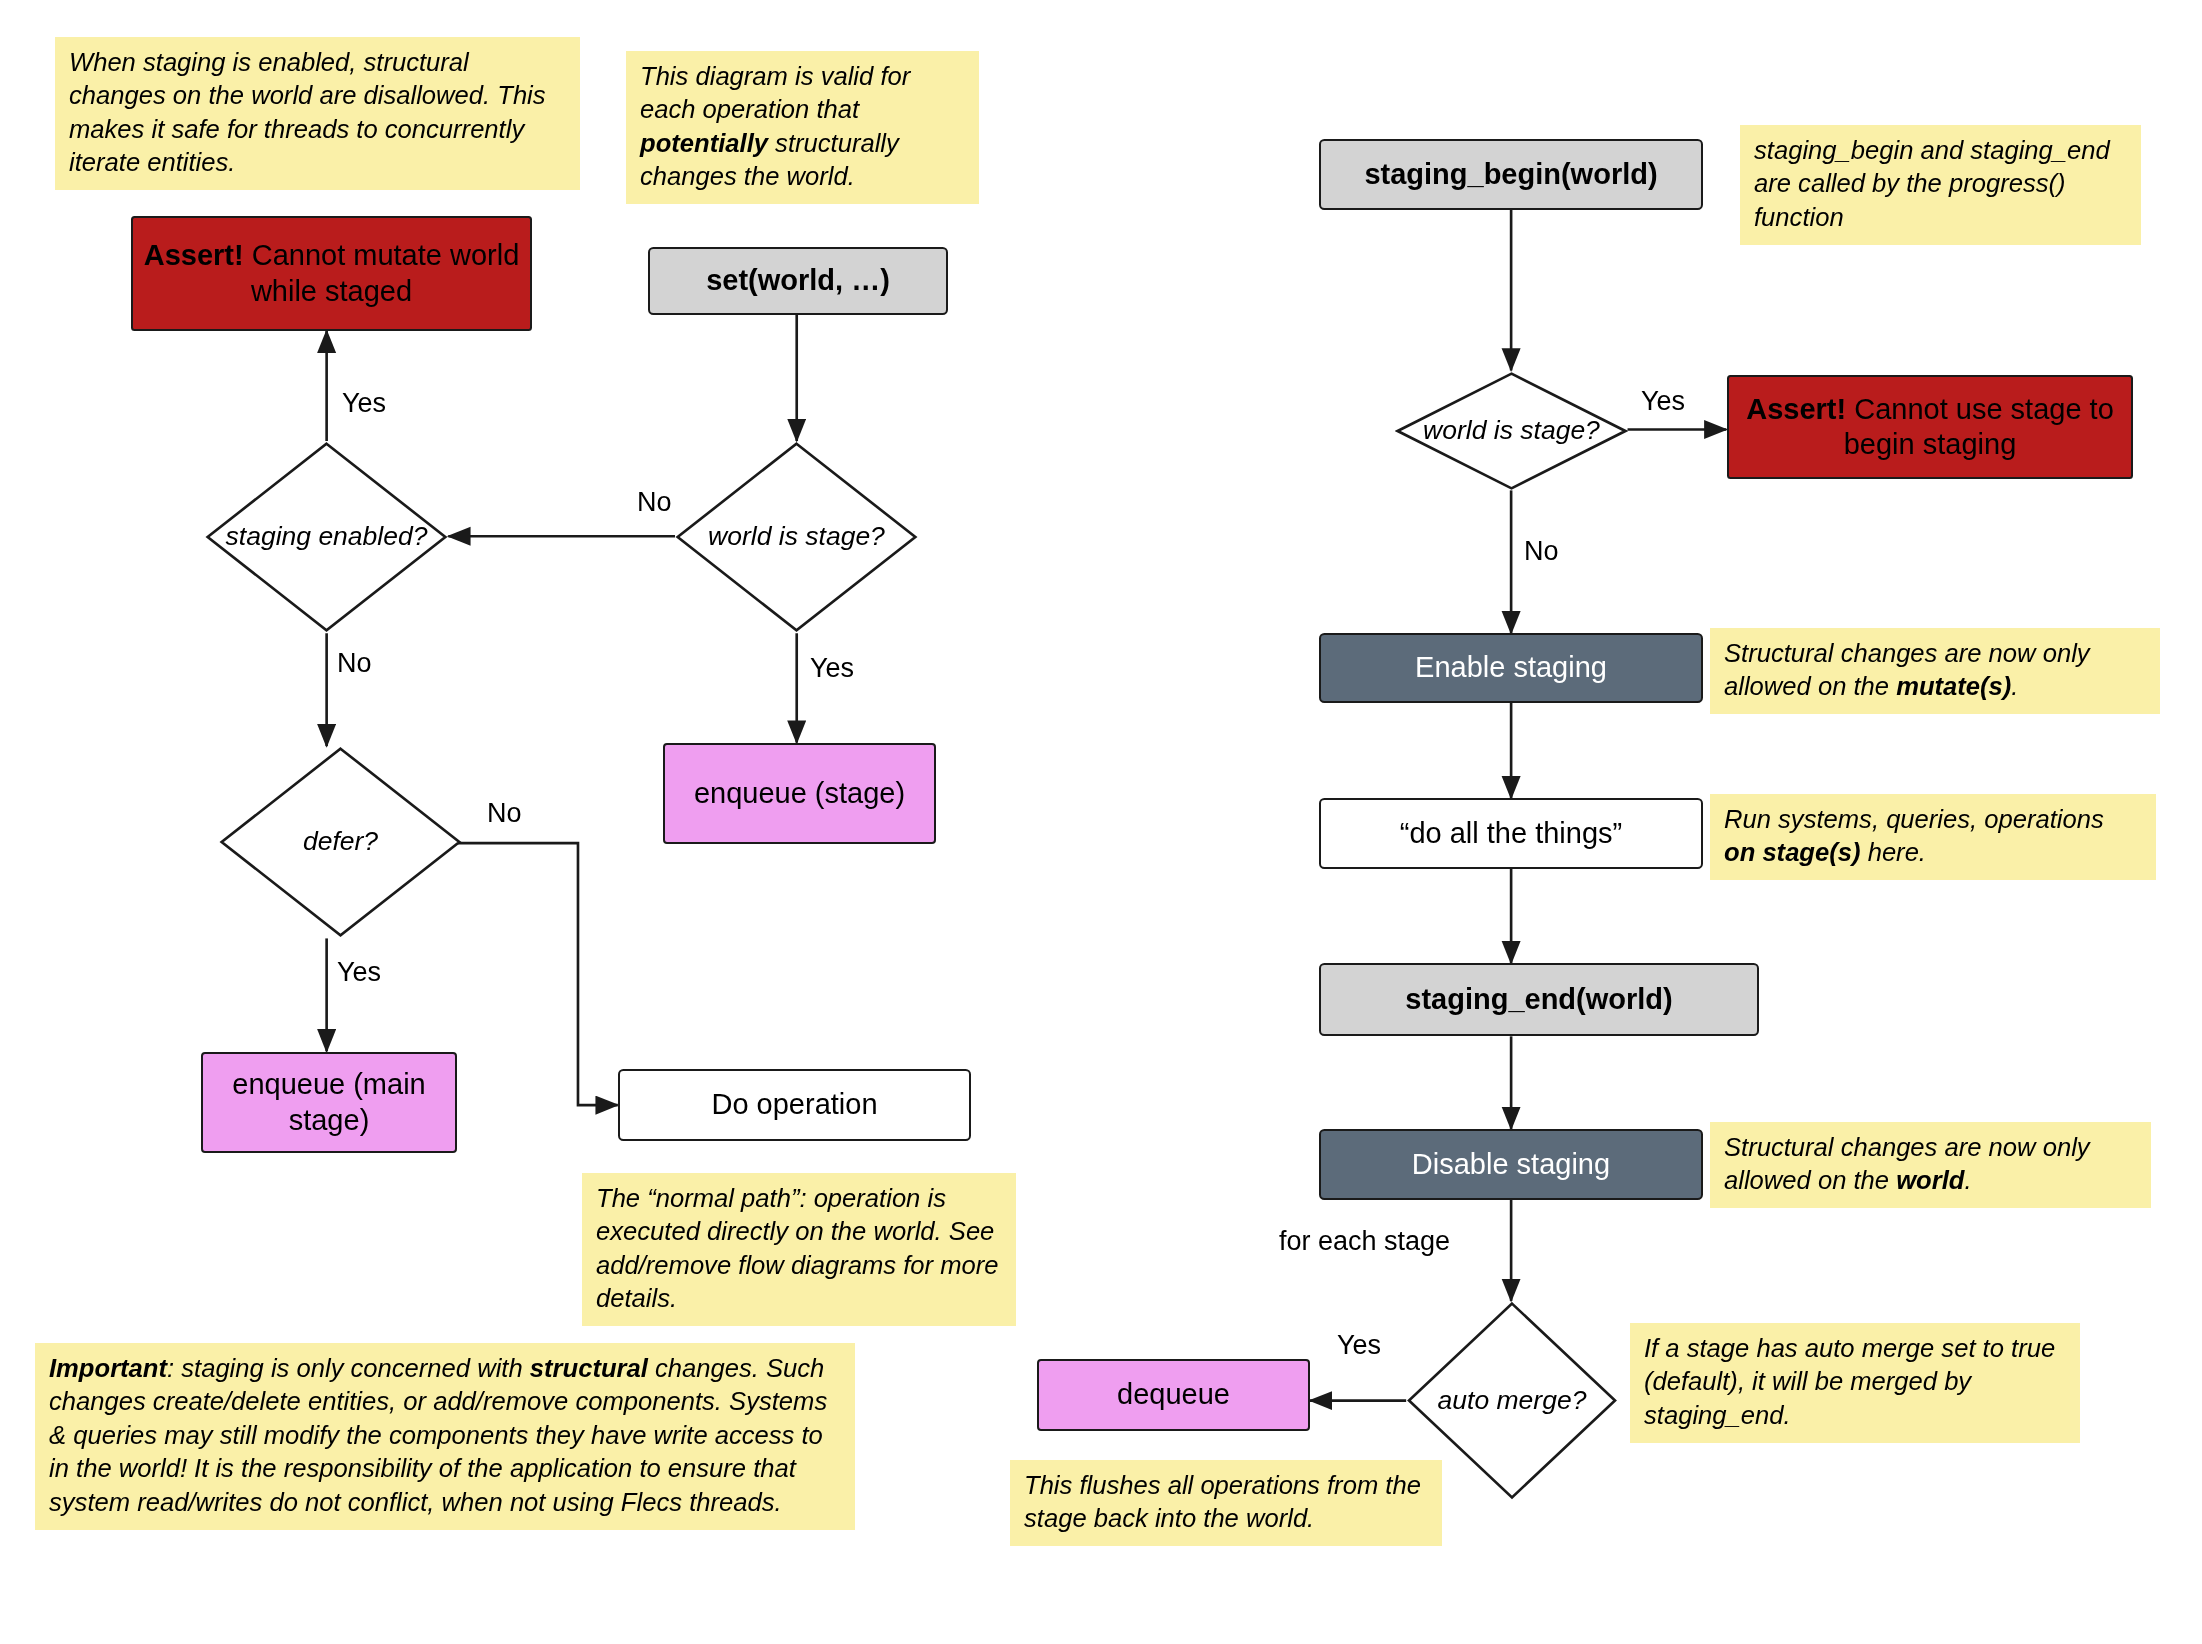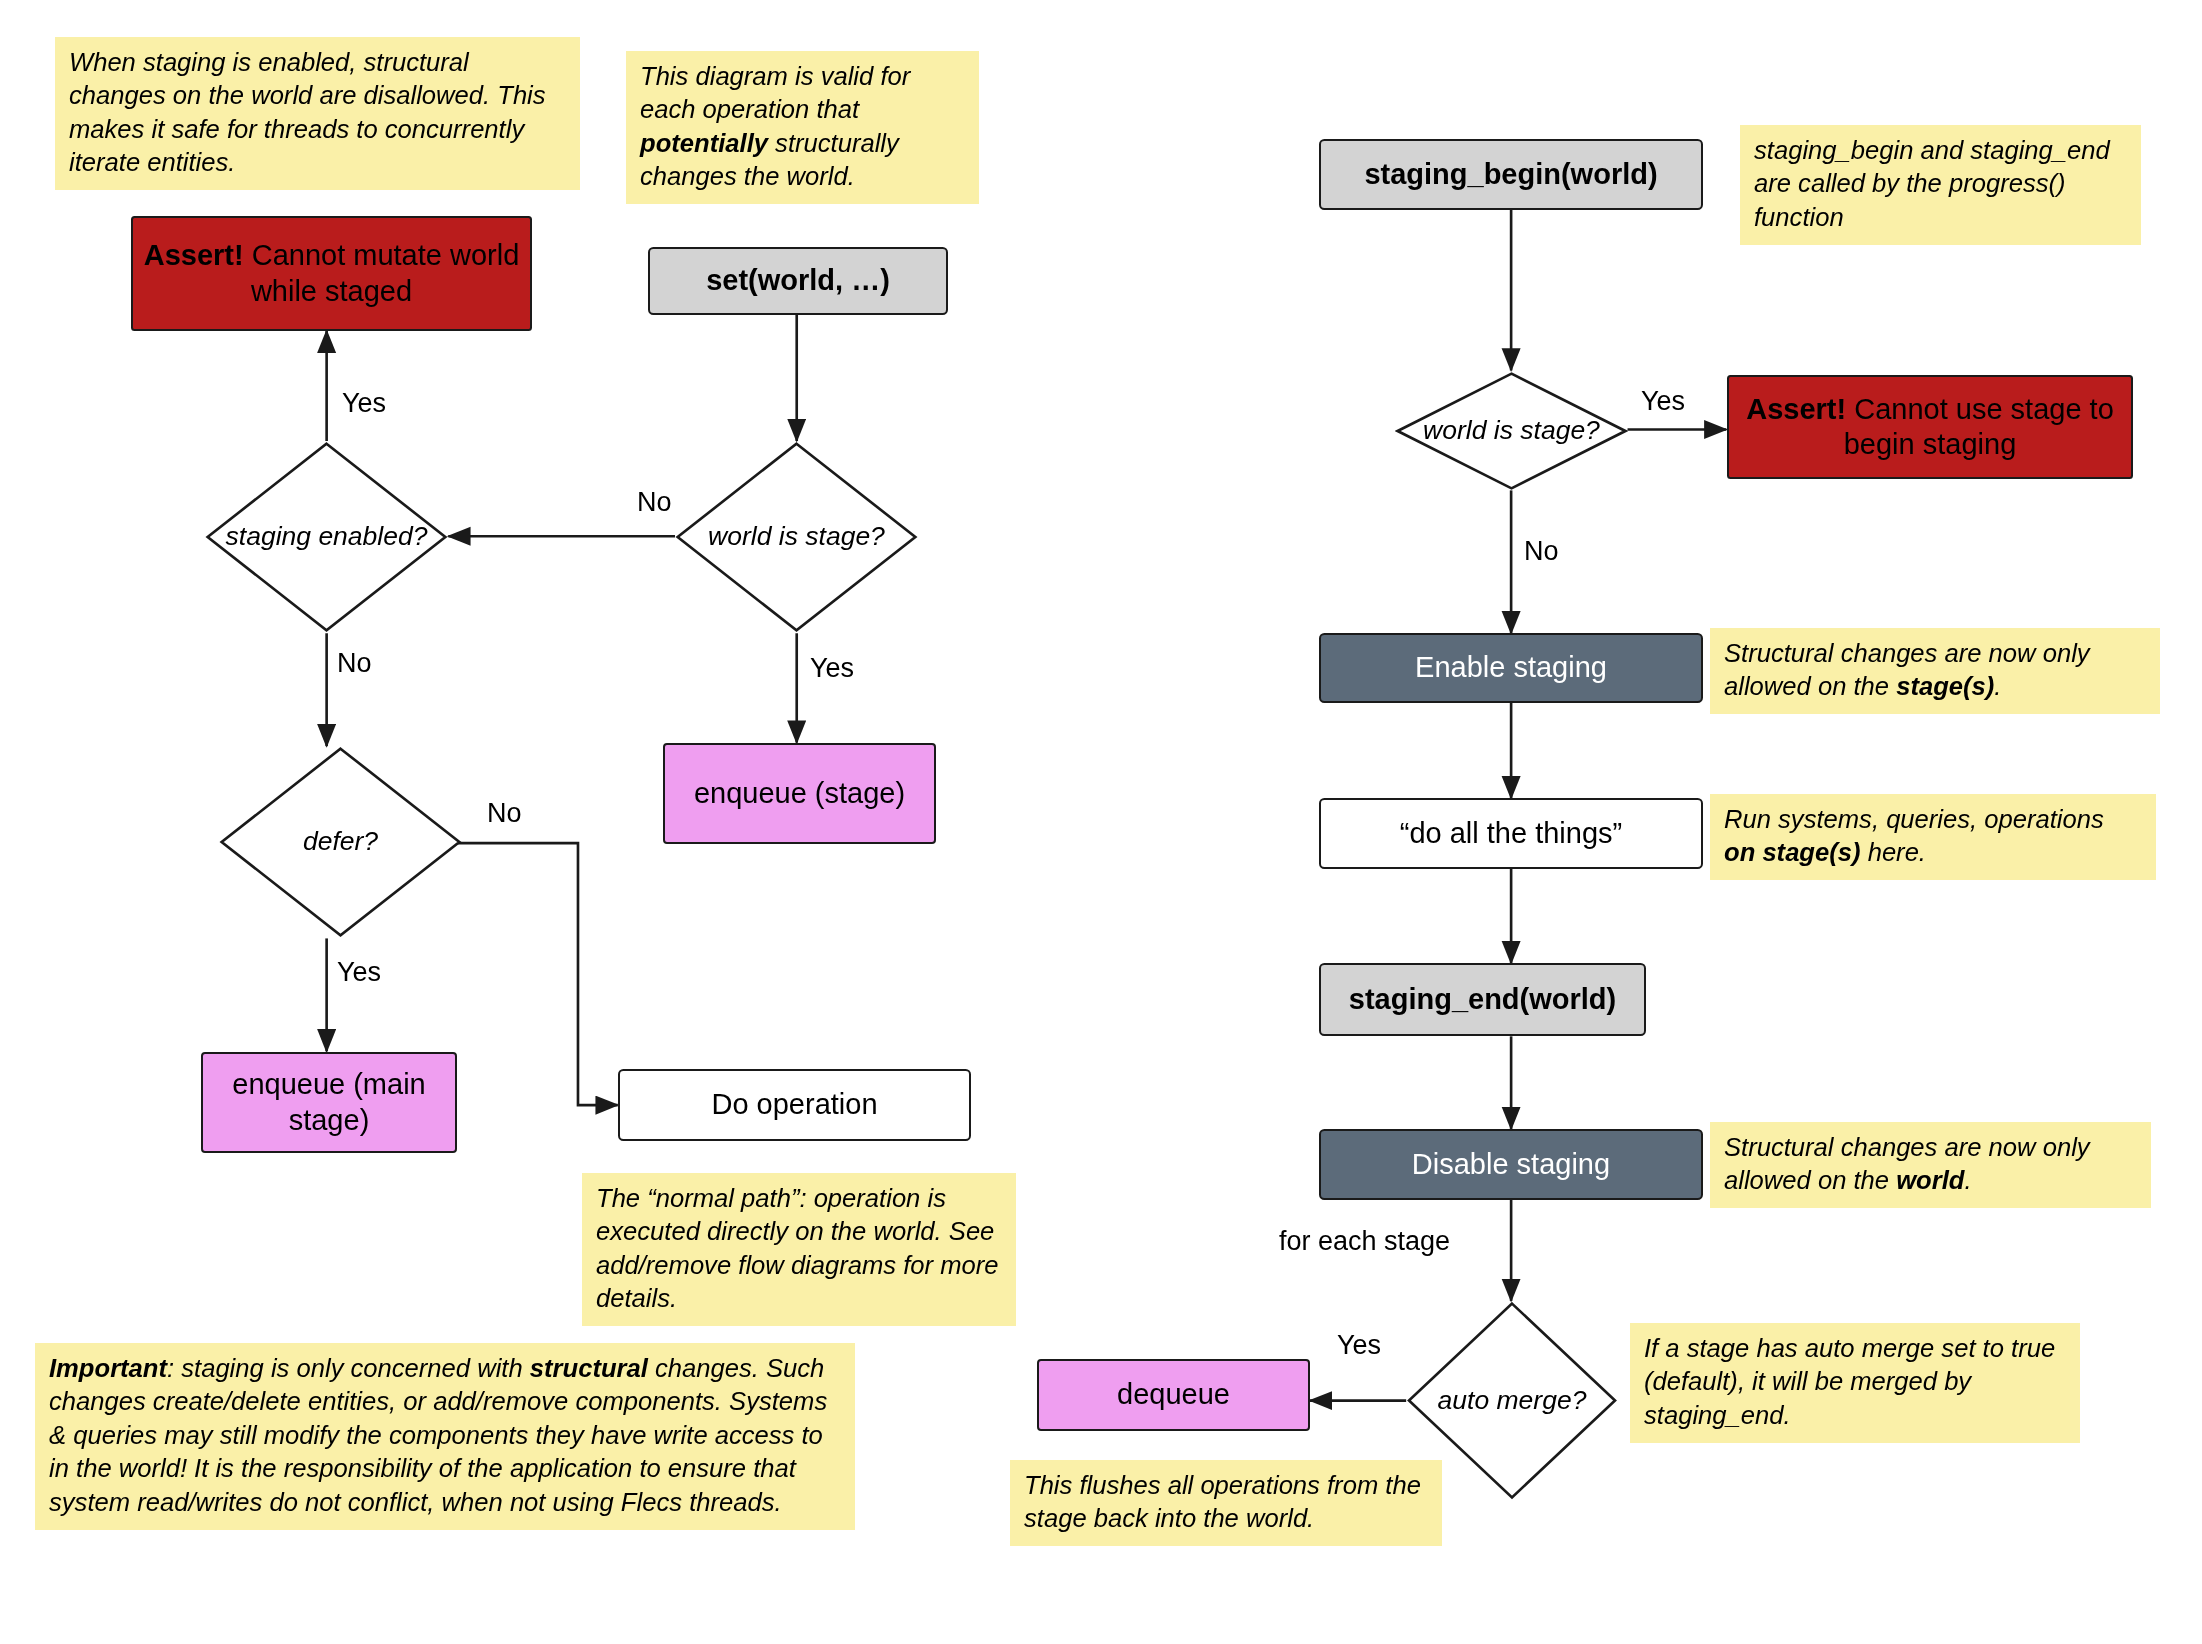--- a/index.html
+++ b/index.html
@@ -240,32 +240,32 @@
     <div>
       <b>Assert!</b><span> Cannot use stage to begin staging</span>
     </div>
   </div>
 
   <div class="node box darkgrey" style="left:1319px; top:633px; width:384px; height:70px;">
     <span>Enable staging</span>
   </div>
 
   <div class="note" style="left:1710px; top:628px; width:450px;">
-    <span>Structural changes are now only allowed on the </span><b>stage(s)</b><span>.</span>
+    <span>Structural changes are now only allowed on the </span><b>mutate(s)</b><span>.</span>
   </div>
 
   <div class="node box" style="left:1319px; top:798px; width:384px; height:71px;">
     <span>“do all the things”</span>
   </div>
 
   <div class="note" style="left:1710px; top:794px; width:446px;">
     <span>Run systems, queries, operations </span><b>on stage(s)</b><span> here.</span>
   </div>
 
-  <div class="node box grey" style="left:1319px; top:963px; width:327px; height:73px;">
+  <div class="node box grey" style="left:1319px; top:963px; width:440px; height:73px;">
     <span>staging_end(world)</span>
   </div>
 
   <div class="node box darkgrey" style="left:1319px; top:1129px; width:384px; height:71px;">
     <span>Disable staging</span>
   </div>
 
   <div class="note" style="left:1710px; top:1122px; width:441px;">
     <span>Structural changes are now only allowed on the </span><b>world</b><span>.</span>
   </div>

